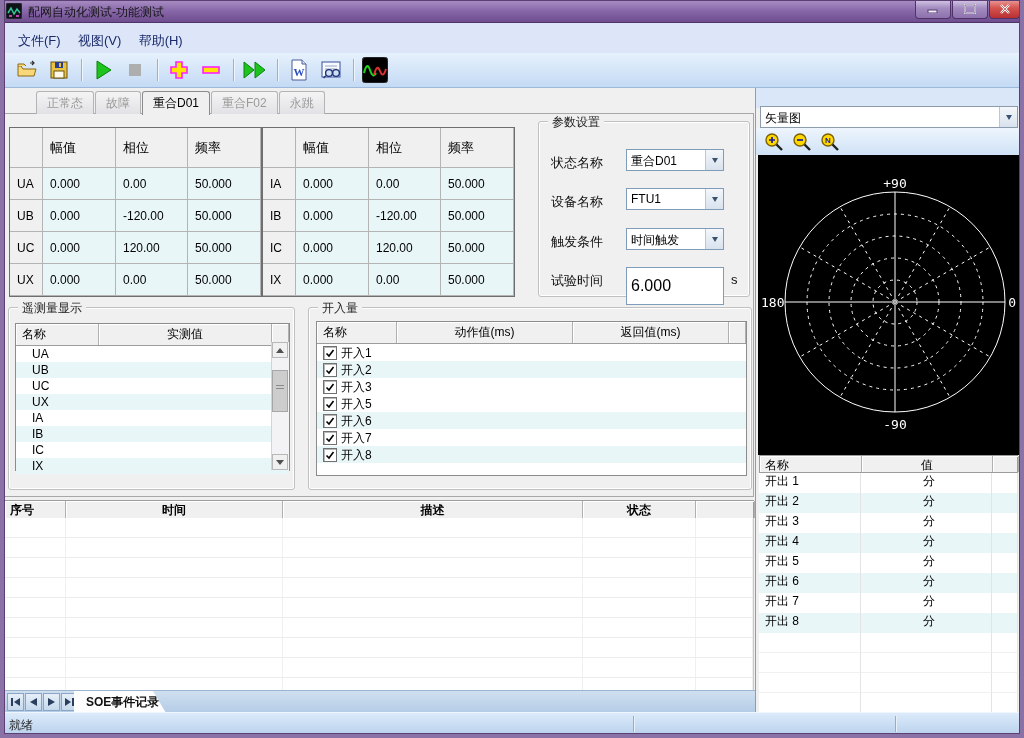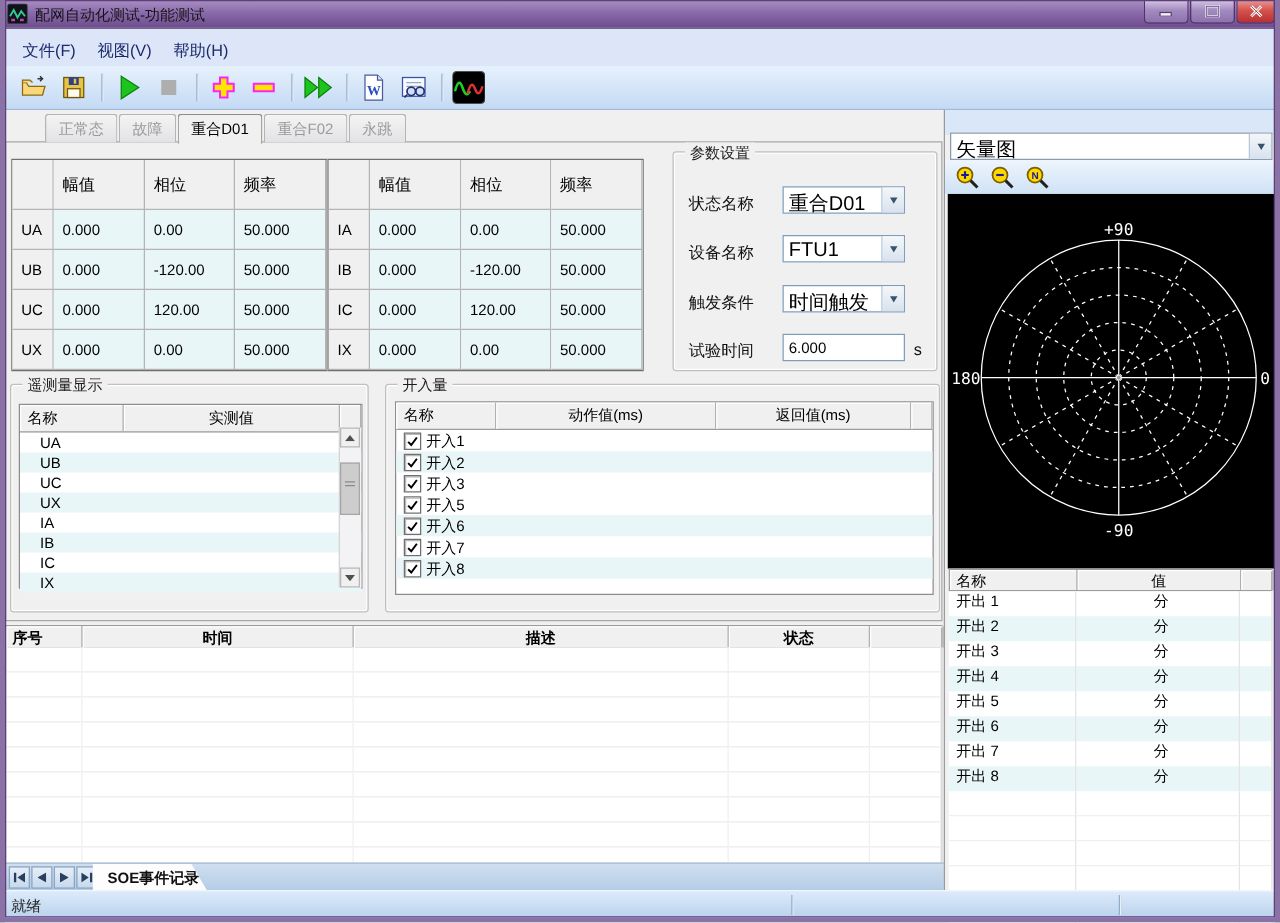--- a/index.html
+++ b/index.html
@@ -31,24 +31,24 @@
   .vtable .c{border-right:1px solid #b4b4b4;border-bottom:1px solid #b4b4b4;box-sizing:border-box;display:flex;align-items:center;padding-left:7px;}
   .vtable .hd{height:40px;background:#f0f0f0;font-size:13px;}
   .vtable .lb{height:32px;background:#f0f0f0;}
   .vtable .vl{height:32px;background:#e9f6f8;}
   
   .gbox{border:1px solid #c0c0c0;box-shadow:inset 0 0 0 1px #ffffff;border-radius:3px;box-sizing:border-box;}
   .gtitle{position:absolute;top:-8px;left:9px;background:#f0f0f0;padding:0 4px;font-size:12px;color:#1c1c1c;}
   
   .pf-label{position:absolute;left:12px;font-size:13px;color:#111;}
   .combo{position:absolute;height:22px;background:#fff;border:1px solid #7f9db9;display:flex;box-sizing:border-box;}
-  .combo-text{flex:1;padding:3px 0 4px 4px;font-size:16px;white-space:nowrap;overflow:hidden;}
+  .combo-text{flex:1;padding:3px 0 4px 4px;font-size:12px;white-space:nowrap;overflow:hidden;}
   .combo-btn{width:17px;border-left:1px solid #b8c8da;background:linear-gradient(#f4f7fa,#d8e2ee);display:flex;align-items:center;justify-content:center;}
   .arr{width:0;height:0;border-left:3.5px solid transparent;border-right:3.5px solid transparent;border-top:5px solid #39536e;}
-  .tinput{position:absolute;height:22px;border:1px solid #7f9db9;background:#fff;font-size:12px;padding:0 4px;box-sizing:border-box;font-family:inherit;}
+  .tinput{position:absolute;height:38px;border:1px solid #7f9db9;background:#fff;font-size:16px;padding:0 4px;box-sizing:border-box;font-family:inherit;}
   
   .ltable{background:#fff;border:1px solid #8c8c8c;box-sizing:border-box;}
   .lhead{display:grid;background:#f0f0f0;border-bottom:1px solid #9c9c9c;}
   .lhead .h{border-right:1px solid #b0b0b0;box-shadow:inset 1px 1px 0 #fff;padding:2px 6px;box-sizing:border-box;white-space:nowrap;overflow:hidden;font-size:12px;}
   .lrow{display:grid;}
   .lrow.alt{background:#e9f6f8;}
   .lrow .d{padding:1px 6px;box-sizing:border-box;white-space:nowrap;overflow:hidden;}
   .ctr{text-align:center;}
   .cb{display:inline-block;width:12px;height:12px;background:#fff;border:1px solid #707070;box-shadow:inset 1px 1px 0 #b8b8b8;margin-right:4px;vertical-align:-2px;}
   

